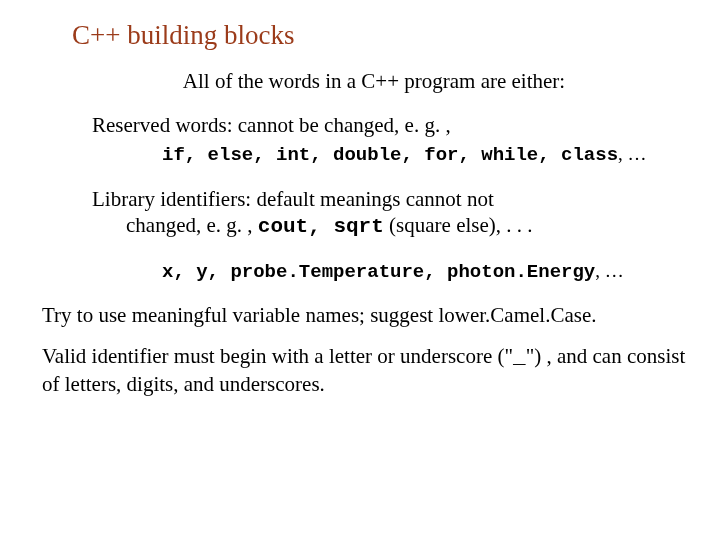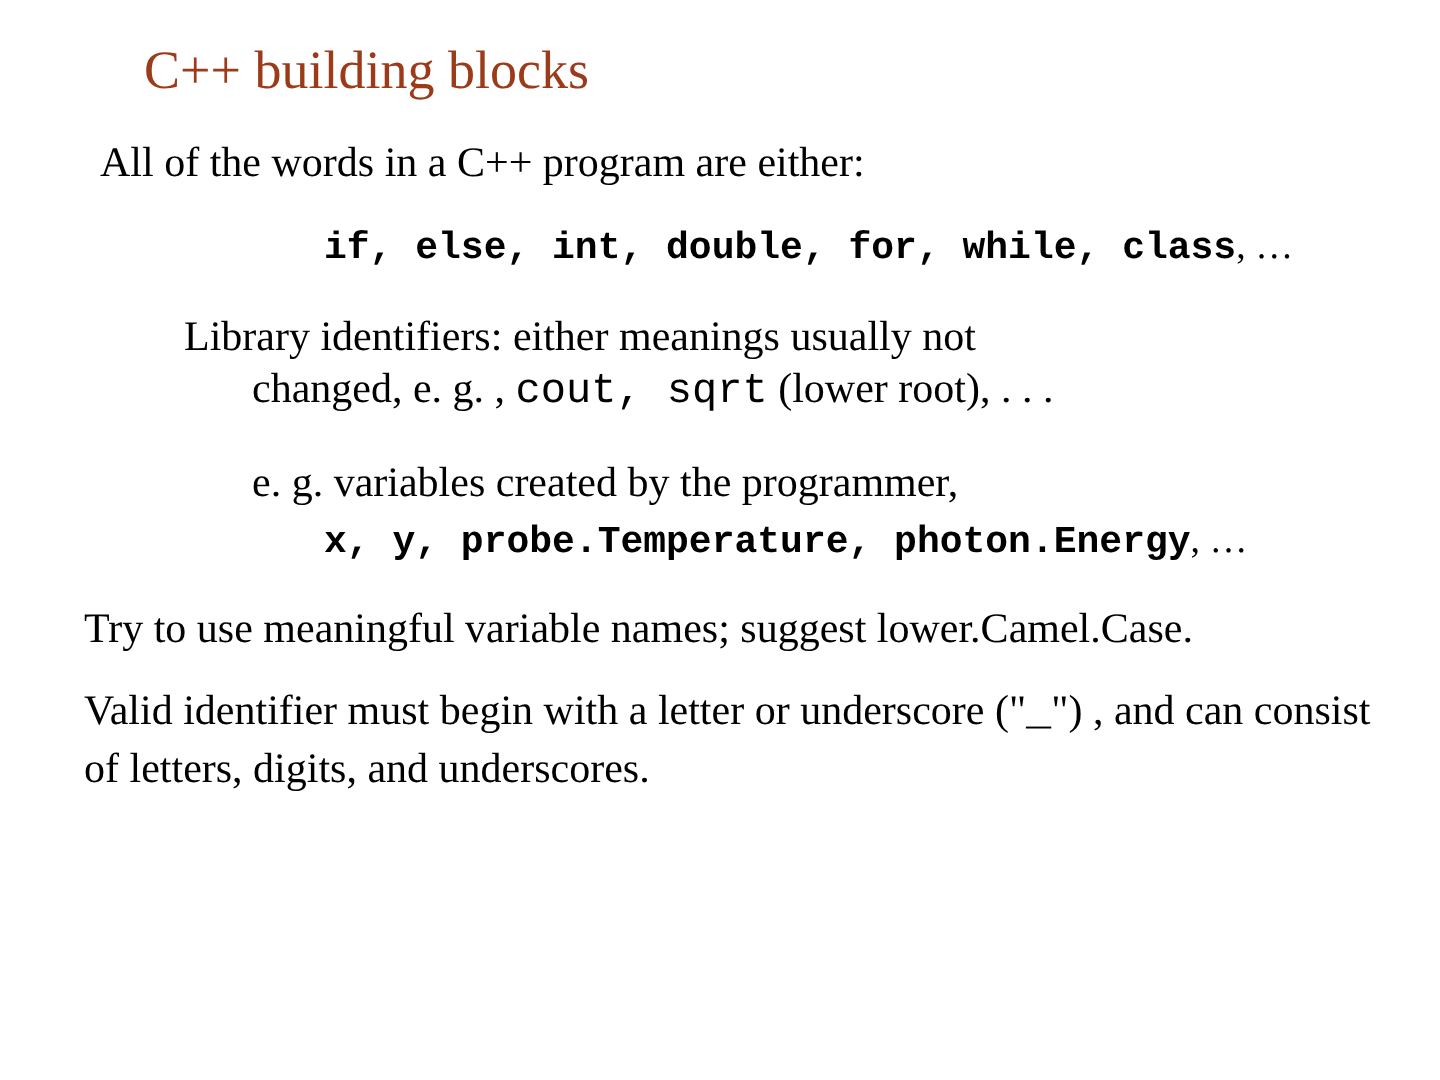--- a/index.html
+++ b/index.html
@@ -17,73 +17,74 @@
   }
   .title {
     font-size: 27px;
     color: #9b3b1a;
     margin: 0 0 18px 30px;
     font-weight: normal;
   }
   .intro {
     font-size: 21px;
     margin: 0 0 18px 8px;
+    text-align: center;
   }
   .section {
     margin: 0 0 18px 50px;
     font-size: 21px;
     line-height: 1.25;
   }
   .section .sub {
     margin-left: 34px;
   }
   .codesub {
     margin: 4px 0 0 70px;
     font-size: 19px;
   }
   .mono {
     font-family: "Courier New", Courier, monospace;
     font-weight: bold;
     text-align: right;
   }
   .mono-inline {
     font-family: "Courier New", Courier, monospace;
-    font-weight: normal;
+    font-weight: bold;
     margin-top: 30px;
   }
   .bottom {
     font-size: 21px;
     margin: 0 0 14px 0;
     line-height: 1.25;
   }
 </style>
 </head>
 <body>
 
 <div class="slide">
 
   <h1 class="title">C++ building blocks</h1>
 
   <p class="intro">All of the words in a C++ program are either:</p>
 
   <div class="section">
+    <div>Reserved words:  cannot be changed, e. g. ,</div>
     <div class="codesub">
       <span class="mono">if, else, int, double, for, while, class</span><span>, …</span>
     </div>
   </div>
 
   <div class="section">
-    <div>Library identifiers:  either meanings usually not</div>
+    <div>Library identifiers:  default meanings cannot not</div>
     <div class="sub">
-      <span>changed, e. g. , </span><span class="mono-inline">cout, sqrt</span><span> (lower root), . . .</span>
+      <span>changed, e. g. , </span><span class="mono-inline">cout, sqrt</span><span> (square else), . . .</span>
     </div>
   </div>
 
   <div class="section">
-    <div class="sub">e. g. variables created by the programmer,</div>
     <div class="codesub">
       <span class="mono">x, y, probe.Temperature, photon.Energy</span><span>, …</span>
     </div>
   </div>
 
   <p class="bottom">Try to use meaningful variable names; suggest lower.Camel.Case.</p>
 
   <p class="bottom">
     <span>Valid identifier must begin with a letter or underscore ("</span><span class="mono-inline">_</span><span>") , and can consist of letters, digits, and underscores.</span>
   </p>

